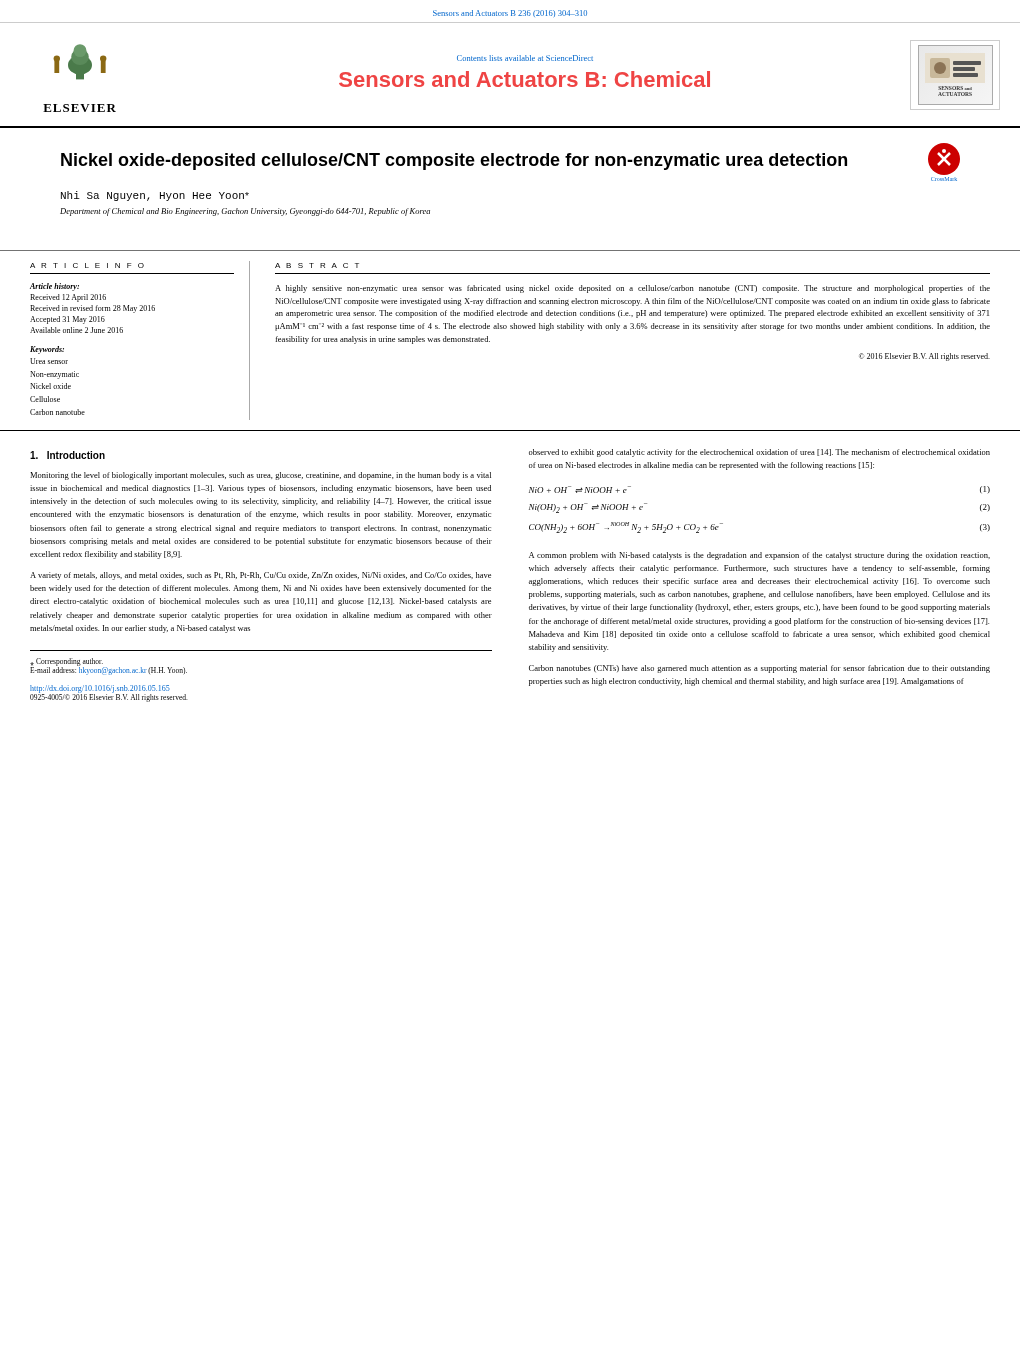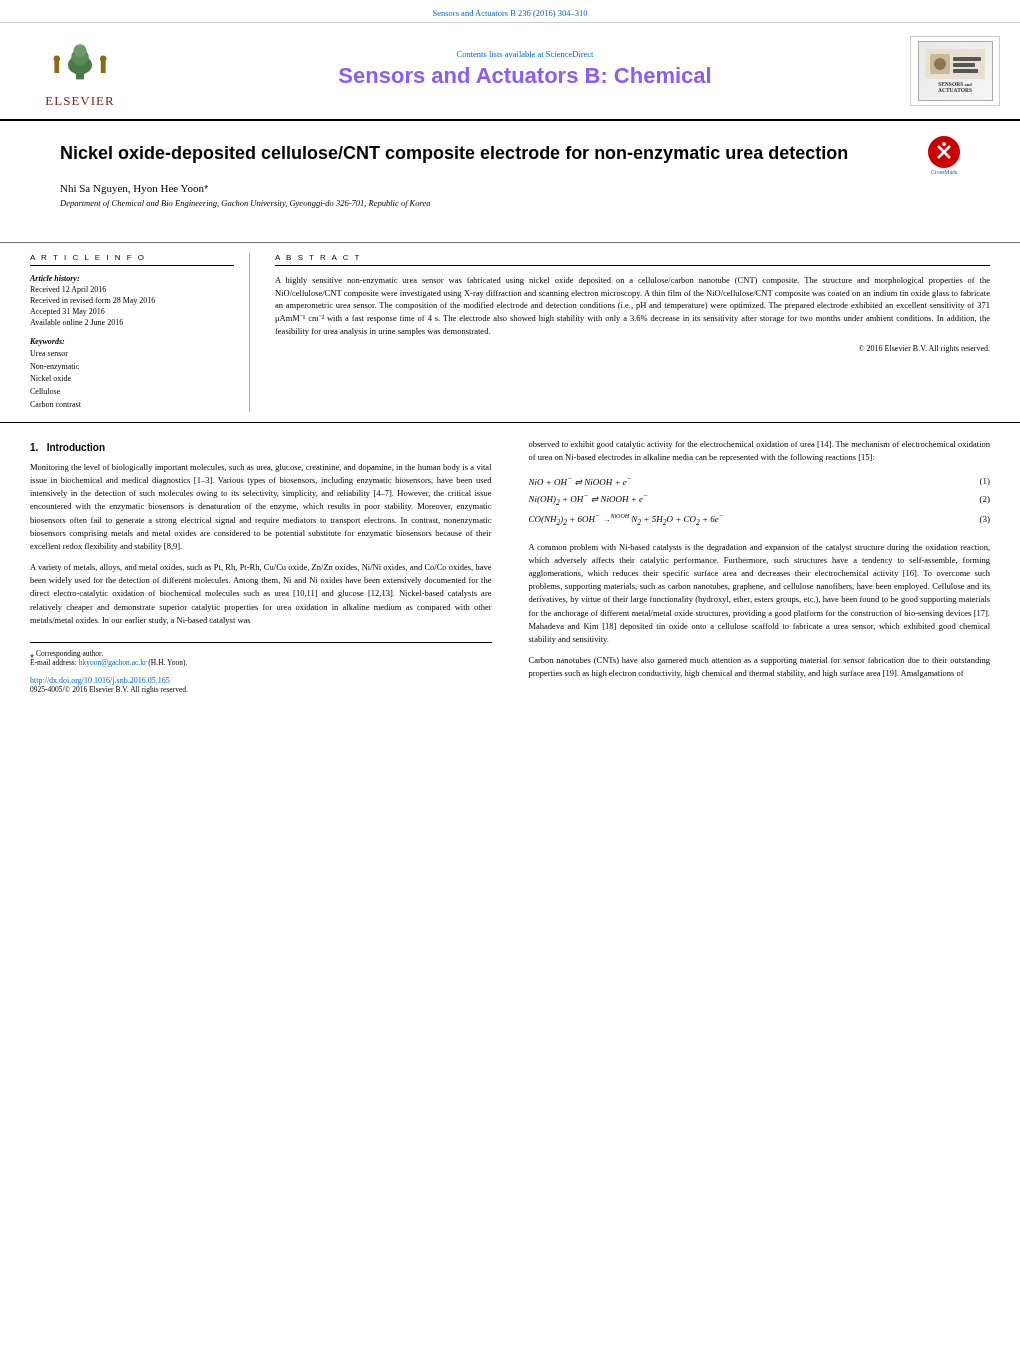--- a/index.html
+++ b/index.html
@@ -45,37 +45,37 @@
       flex-direction: column;
       align-items: center;
       justify-content: center;
     }
     .elsevier-tree {
       width: 80px;
       height: 40px;
     }
     .elsevier-text {
       font-size: 13px;
-      font-weight: normal;
-      color: #7f1d1d;
+      font-weight: bold;
+      color: #000000;
       letter-spacing: 1px;
-      margin-top: 5px;
+      margin-top: 12px;
     }
     .journal-title-block {
       flex: 1;
       text-align: center;
     }
     .sciencedirect-link {
       font-size: 8.5px;
       color: #0066cc;
       margin-bottom: 4px;
     }
     .journal-title {
       font-size: 22px;
-      color: #8b5cf6;
+      color: #ef4444;
       font-family: Arial, sans-serif;
       font-weight: bold;
       margin-bottom: 4px;
     }
     .journal-homepage {
       font-size: 8.5px;
       color: #000;
     }
     .sensors-logo {
       width: 90px;
@@ -124,21 +124,21 @@
       background: #cc0000;
       display: flex;
       align-items: center;
       justify-content: center;
       color: #fff;
       font-size: 10px;
       font-weight: bold;
     }
     .authors {
       font-size: 11px;
-      font-family: Liberation Serif, serif;
+      font-family: Liberation Mono, monospace;
       margin-bottom: 4px;
     }
     .authors sup {
       font-size: 8px;
       color: #000;
     }
     .affiliation {
       font-size: 8.5px;
       font-style: italic;
       color: #000;
@@ -316,21 +316,21 @@
 
   <div class="article-header">
     <div style="display:flex; align-items:flex-start;">
       <div style="flex:1;">
         <h1 class="article-title">Nickel oxide-deposited cellulose/CNT composite electrode for non-enzymatic urea detection</h1>
         <div class="authors">
           <span>
             <span>Nhi Sa Nguyen, Hyon Hee Yoon</span><sup>⁎</sup>
           </span>
         </div>
-        <div class="affiliation">Department of Chemical and Bio Engineering, Gachon University, Gyeonggi-do 326-701, Republic of Korea</div>
+        <div class="affiliation">Department of Chemical and Bio Engineering, Gachon University, Gyeonggi-do 644-701, Republic of Korea</div>
       </div>
       <div class="crossmark">
         <div class="crossmark-circle">
           <svg width="28" height="28" viewBox="0 0 28 28">
             <circle cx="14" cy="14" r="13" fill="#cc0000"></circle>
             <line x1="8" y1="8" x2="20" y2="20" stroke="white" stroke-width="2.5"></line>
             <line x1="20" y1="8" x2="8" y2="20" stroke="white" stroke-width="2.5"></line>
             <circle cx="14" cy="6" r="2" fill="white"></circle>
           </svg>
         </div>
@@ -355,21 +355,21 @@
       </div>
 
       <div class="keywords-block">
         <div class="article-info-row">
           <span class="article-info-label">Keywords:</span>
         </div>
         <div class="keyword-item">Urea sensor</div>
         <div class="keyword-item">Non-enzymatic</div>
         <div class="keyword-item">Nickel oxide</div>
         <div class="keyword-item">Cellulose</div>
-        <div class="keyword-item">Carbon contrast</div>
+        <div class="keyword-item">Carbon nanotube</div>
       </div>
     </div>
 
     <div class="col-right">
       <div class="section-header">A B S T R A C T</div>
       <div class="abstract-text">A highly sensitive non-enzymatic urea sensor was fabricated using nickel oxide deposited on a cellulose/carbon nanotube (CNT) composite. The structure and morphological properties of the NiO/cellulose/CNT composite were investigated using X-ray diffraction and scanning electron microscopy. A thin film of the NiO/cellulose/CNT composite was coated on an indium tin oxide glass to fabricate an amperometric urea sensor. The composition of the modified electrode and detection conditions (i.e., pH and temperature) were optimized. The prepared electrode exhibited an excellent sensitivity of 371 μAmM⁻¹ cm⁻² with a fast response time of 4 s. The electrode also showed high stability with only a 3.6% decrease in its sensitivity after storage for two months under ambient conditions. In addition, the feasibility for urea analysis in urine samples was demonstrated.</div>
       <div class="copyright">© 2016 Elsevier B.V. All rights reserved.</div>
     </div>
   </div>
 

